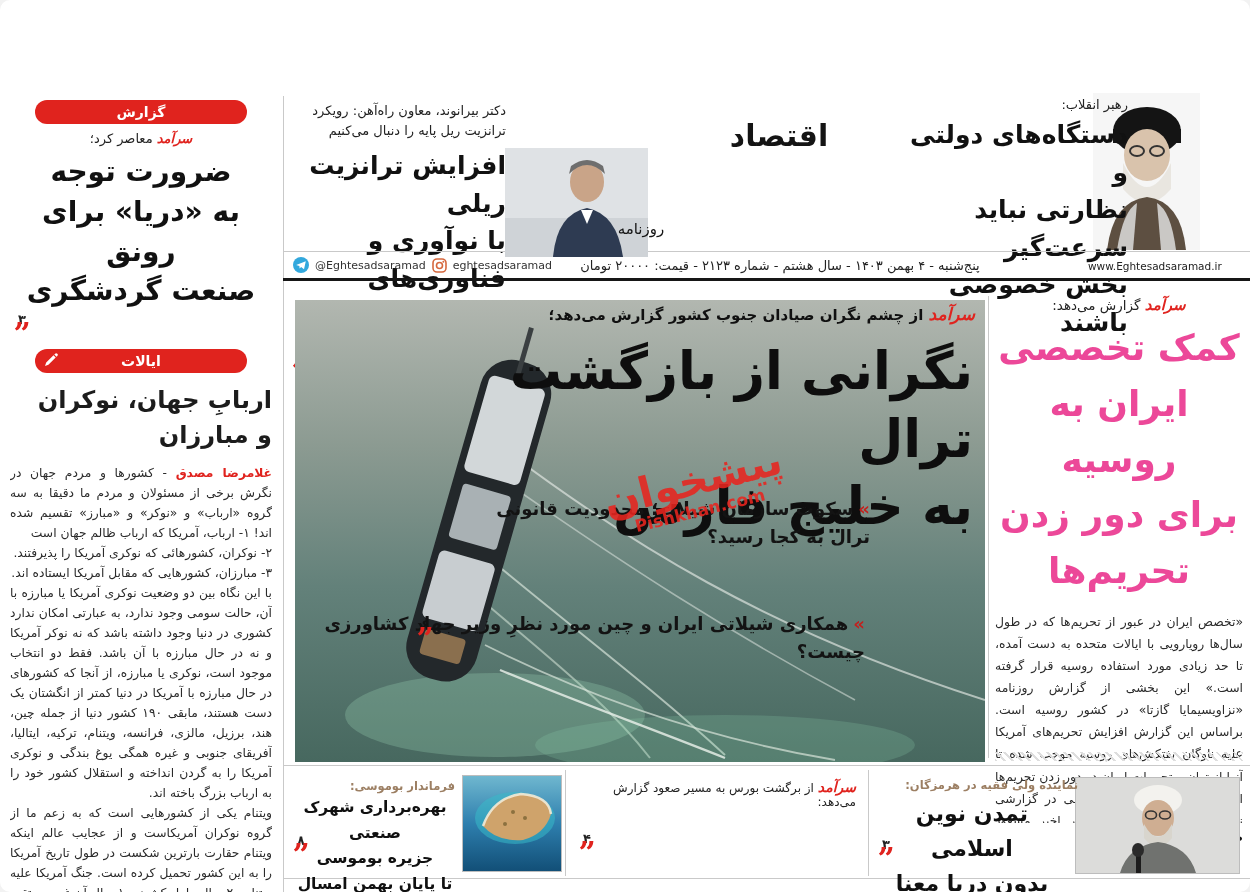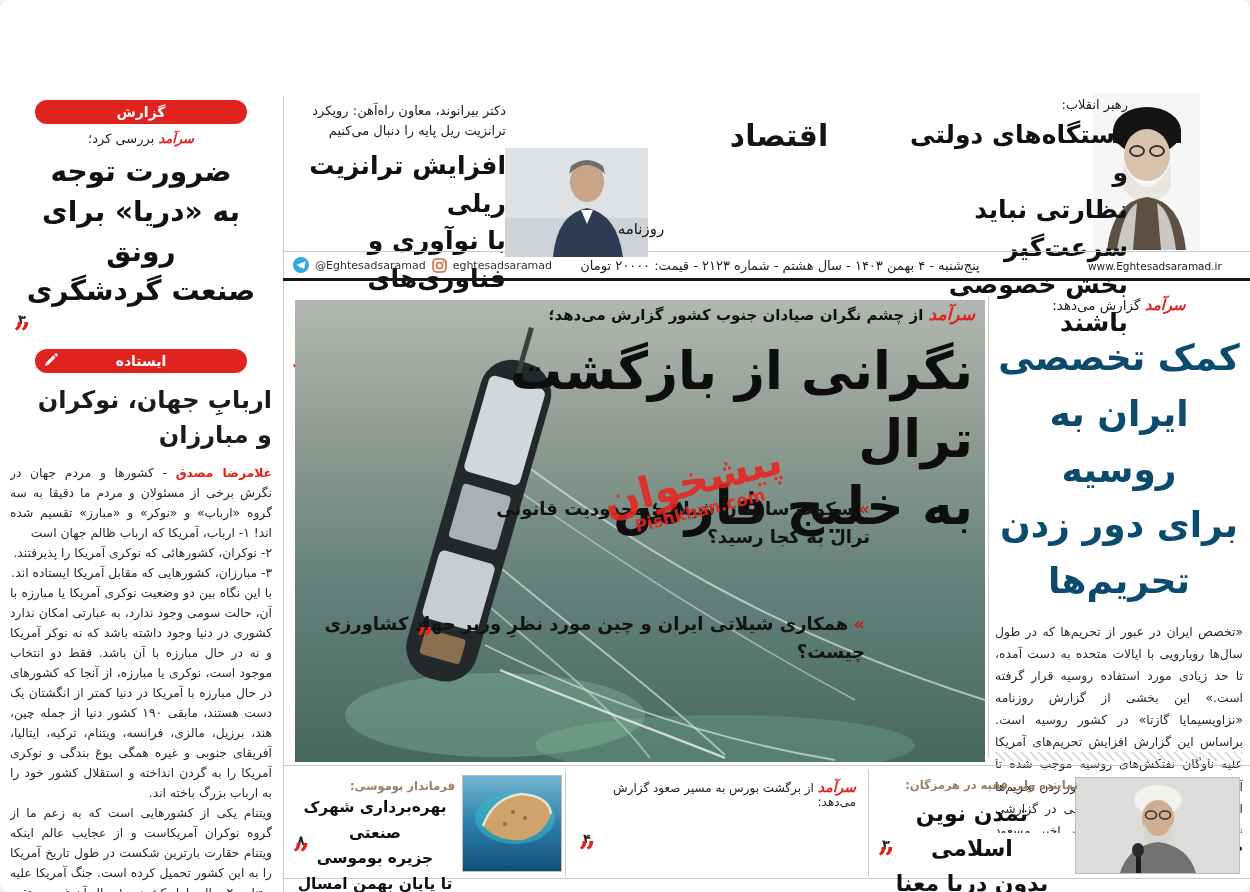--- a/index.html
+++ b/index.html
@@ -31,21 +31,21 @@
   
   .main-kicker{font-size:15px;font-weight:600;color:#101010;text-align:right;}
   .main-headline{font-size:52px;font-weight:900;color:#0e0e0e;line-height:1.3;text-align:right;}
   .bullet{font-size:18px;font-weight:900;color:#131313;text-align:right;line-height:1.55;}
   .bullet .chev{color:#c4201d;margin-left:5px;font-weight:bold;}
   .watermark{transform:rotate(-14deg);color:#e8251f;opacity:.88;text-align:center;}
   .watermark .fa{font-size:42px;font-weight:900;line-height:1;}
   .watermark .en{font-size:17px;font-weight:bold;direction:ltr;line-height:1.1;}
   
   .ru-kicker{font-size:13.5px;text-align:center;color:#222;}
-  .ru-headline{font-size:36px;font-weight:900;text-align:center;line-height:1.55;color:#0c4a6e;margin-top:16px;}
+  .ru-headline{font-size:36px;font-weight:900;text-align:center;line-height:1.55;color:#ec4899;margin-top:6px;}
   .ru-body{font-size:12.4px;line-height:1.78;text-align:justify;color:#2b2b2b;margin-top:12px;}
   .ru-pageref{font-size:13px;font-weight:bold;color:#111;margin-top:6px;text-align:right;}
   .hatch{background:repeating-linear-gradient(45deg,#dedede 0 2px,transparent 2px 6px);}
   
   .bx-kicker{font-size:11.5px;font-weight:bold;}
   .bx-kicker.warm{color:#9c7f63;}
   .bx-headline{font-weight:900;text-align:center;color:#101010;line-height:1.6;}
   .photo-frame{border:1px solid #bdbdbd;background:#e8e8e8;}
   svg{display:block;}
 </style>
@@ -53,37 +53,37 @@
 <body>
 
 <div class="page">
 
   <aside class="abs" style="left:10px;top:100px;width:262px;">
     <div class="badge">
       <span>گزارش</span>
     </div>
     <div class="sb-kicker">
       <span class="brand-script">سرآمد</span>
-      <span>بررسی کرد؛</span>
+      <span>معاصر کرد؛</span>
     </div>
     <div class="sb-headline preline">ضرورت توجه
 به «دریا» برای رونق
 صنعت گردشگری</div>
     <div class="qref" style="position:relative;margin:2px 8px 4px 0;float:left;">
       <span class="qnum">۳</span>
       <span class="qmark">”</span>
     </div>
     <div style="clear:both;height:4px;"></div>
     <div class="badge">
       <span class="pencil">
         <svg width="15" height="15" viewBox="0 0 15 15">
             <path d="M2 13 L3.2 9.6 L10.5 2.3 L12.7 4.5 L5.4 11.8 Z M11.3 1.5 L13.5 3.7 L14.3 2.9 A1.1 1.1 0 0 0 12.1 .7 Z" fill="#fff"></path>
           </svg>
       </span>
-      <span>ایستاده</span>
+      <span>ایالات</span>
     </div>
     <div class="note-headline preline">اربابِ جهان، نوکران
 و مبارزان</div>
     <div class="note-body" style="height:520px;overflow:hidden;">
       <b class="note-author">غلامرضا مصدق</b>
       <span>- کشورها و مردم جهان در نگرش برخی از مسئولان و مردم ما دقیقا به سه گروه «ارباب» و «نوکر» و «مبارز» تقسیم شده اند!</span>
       <span class="preline">۱- ارباب، آمریکا که ارباب ظالم جهان است
 ۲- نوکران، کشورهائی که نوکری آمریکا را پذیرفتند.
 ۳- مبارزان، کشورهایی که مقابل آمریکا ایستاده اند.
 با این نگاه بین دو وضعیت نوکری آمریکا یا مبارزه با آن، حالت سومی وجود ندارد، به عبارتی امکان ندارد کشوری در دنیا وجود داشته باشد که نه نوکر آمریکا و نه در حال مبارزه با آن باشد. فقط دو انتخاب موجود است، نوکری یا مبارزه، از آنجا که کشورهای در حال مبارزه با آمریکا در دنیا کمتر از انگشتان یک دست هستند، مابقی ۱۹۰ کشور دنیا از جمله چین، هند، برزیل، مالزی، فرانسه، ویتنام، ترکیه، ایتالیا، آفریقای جنوبی و غیره همگی یوغ بندگی و نوکری آمریکا را به گردن انداخته و استقلال کشور خود را به ارباب بزرگ باخته اند.

